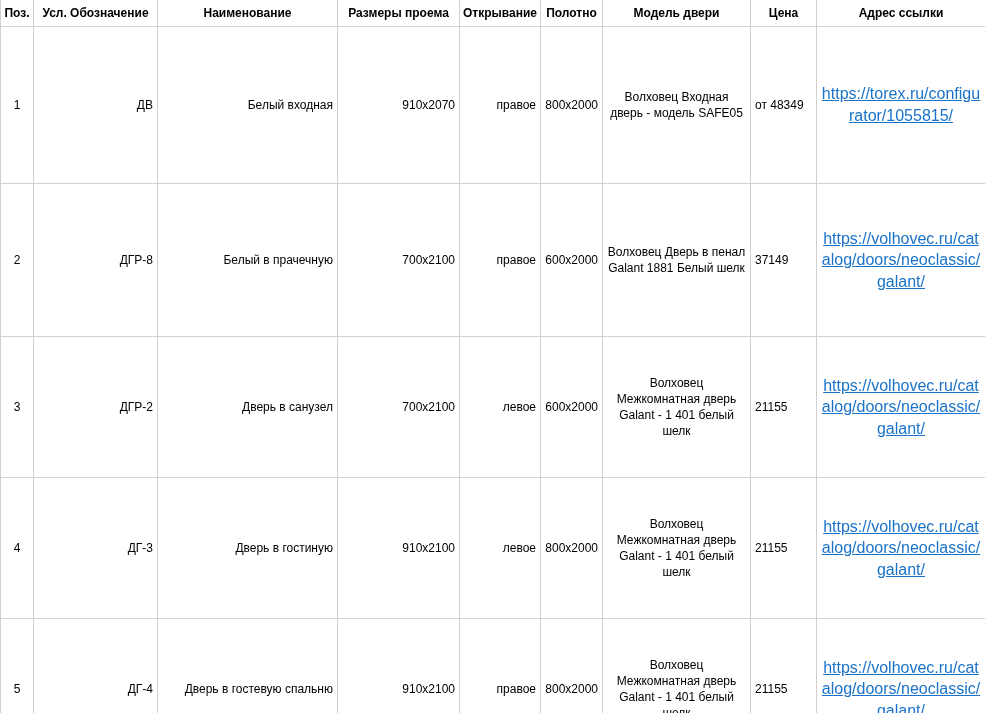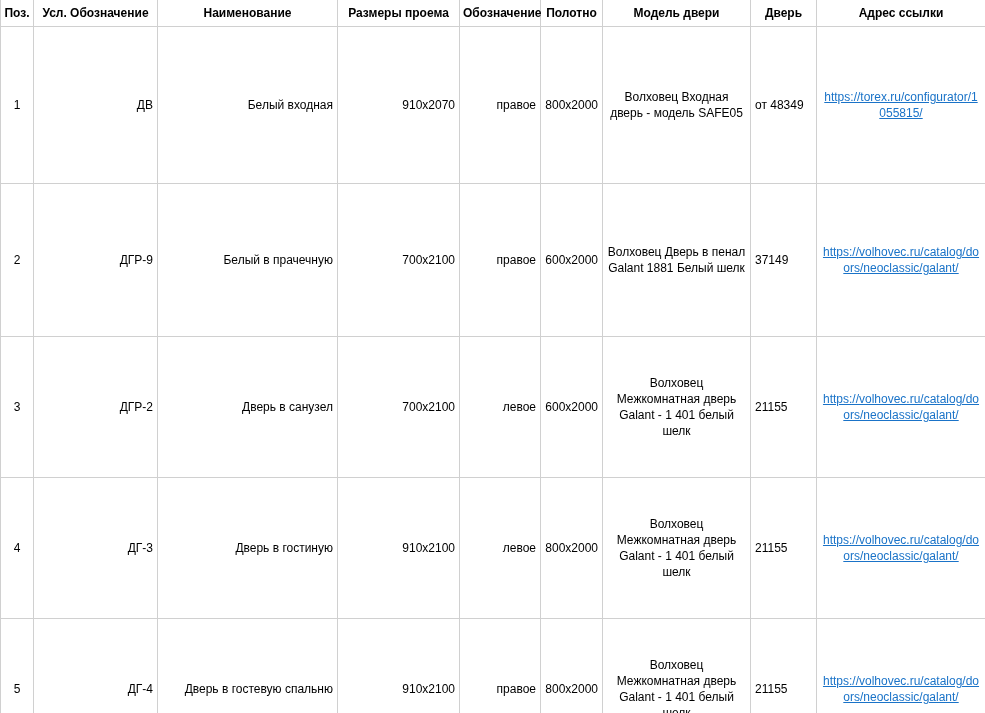--- a/index.html
+++ b/index.html
@@ -54,21 +54,21 @@
     padding-bottom: 3px;
   }
   td.center { text-align: right; }
   td.model  { text-align: center; margin-left: 24px; }
   td.price  { text-align: left; }
   td.link   { text-align: center; padding: 2px 2px; }
 
   a.url {
     color: #1a73c8;
     text-decoration: underline;
-    font-size: 12px;
+    font-size: 16px;
     word-break: break-all;
     line-height: 1.35;
     display: inline-block;
     text-align: center;
   }
   tr.r1 td { height: 152px; }
   tr.r2 td { height: 148px; }
   tr.r3 td { height: 136px; }
   tr.r4 td { height: 136px; }
   tr.r5 td { height: 136px; }
@@ -87,44 +87,44 @@
       <col class="c-model">
       <col class="c-price">
       <col class="c-link">
   </colgroup>
   <thead>
     <tr>
       <th>Поз.</th>
       <th>Усл. Обозначение</th>
       <th>Наименование</th>
       <th>Размеры проема</th>
-      <th>Обозначение</th>
+      <th>Открывание</th>
       <th>Полотно</th>
       <th>Модель двери</th>
-      <th>Дверь</th>
+      <th>Цена</th>
       <th>Адрес ссылки</th>
     </tr>
   </thead>
   <tbody>
     <tr class="r1">
       <td class="pos">1</td>
       <td class="center">ДВ</td>
       <td class="center">Белый входная</td>
       <td class="center">910х2070</td>
       <td class="center">правое</td>
       <td class="center">800х2000</td>
       <td class="model">Волховец Входная дверь - модель SAFE05</td>
       <td class="price">от 48349</td>
       <td class="link">
         <a class="url" href="#">https://torex.ru/configurator/1055815/</a>
       </td>
     </tr>
     <tr class="r2">
       <td class="pos">2</td>
-      <td class="center">ДГР-9</td>
+      <td class="center">ДГР-8</td>
       <td class="center">Белый в прачечную</td>
       <td class="center">700х2100</td>
       <td class="center">правое</td>
       <td class="center">600х2000</td>
       <td class="model">Волховец Дверь в пенал Galant 1881 Белый шелк</td>
       <td class="price">37149</td>
       <td class="link">
         <a class="url" href="#">https://volhovec.ru/catalog/doors/neoclassic/galant/</a>
       </td>
     </tr>

